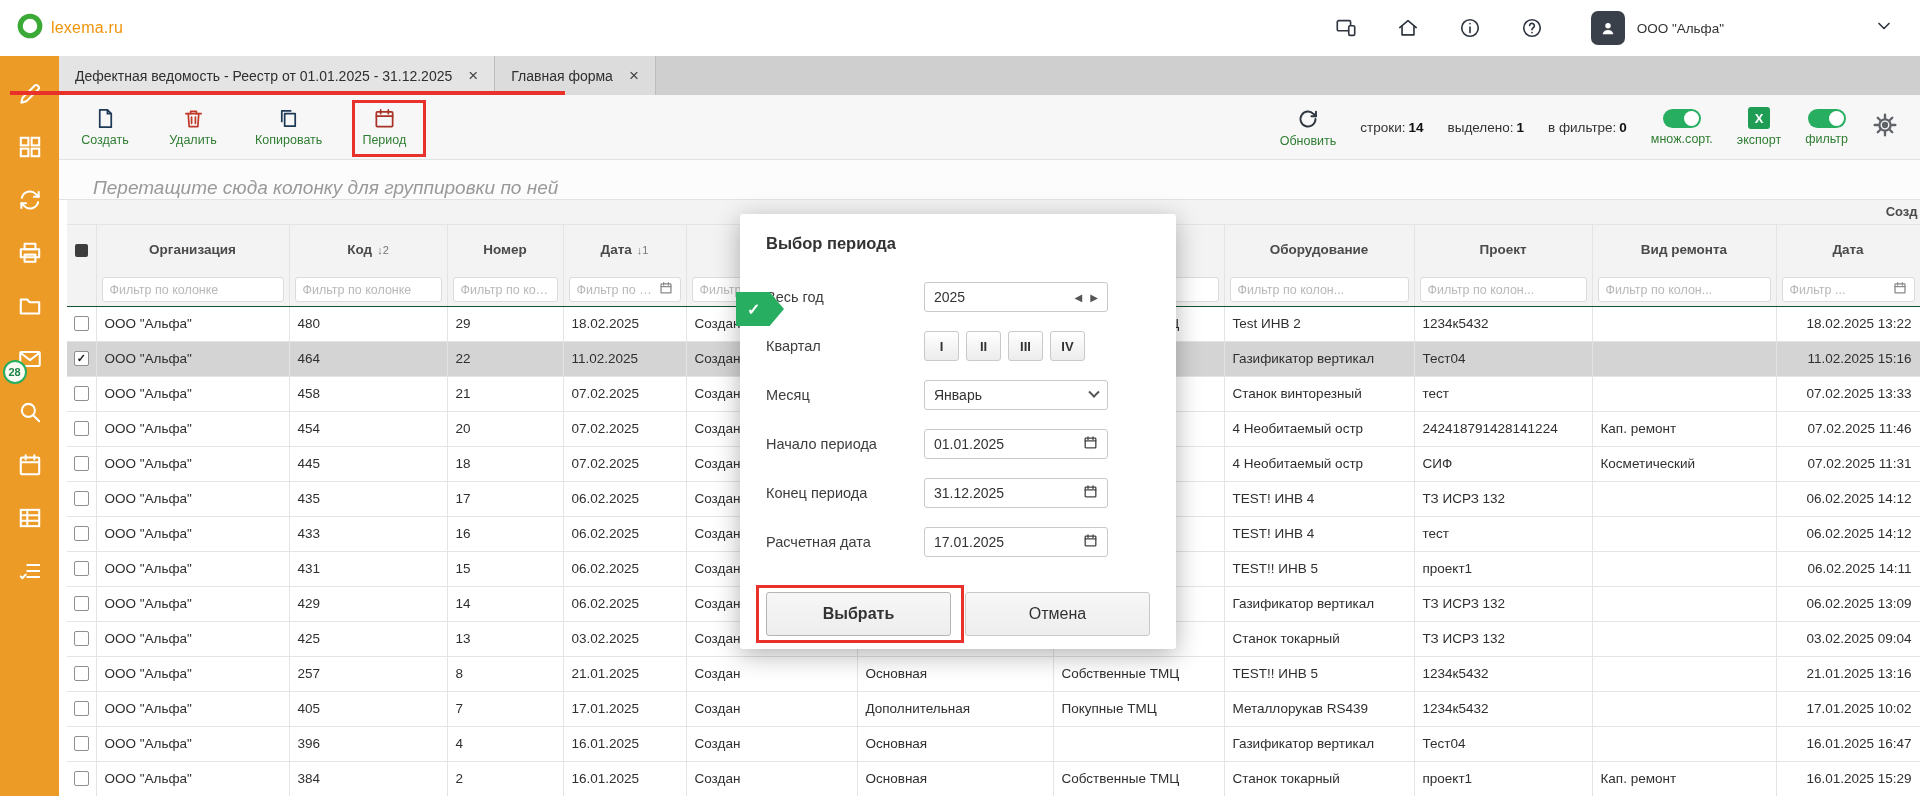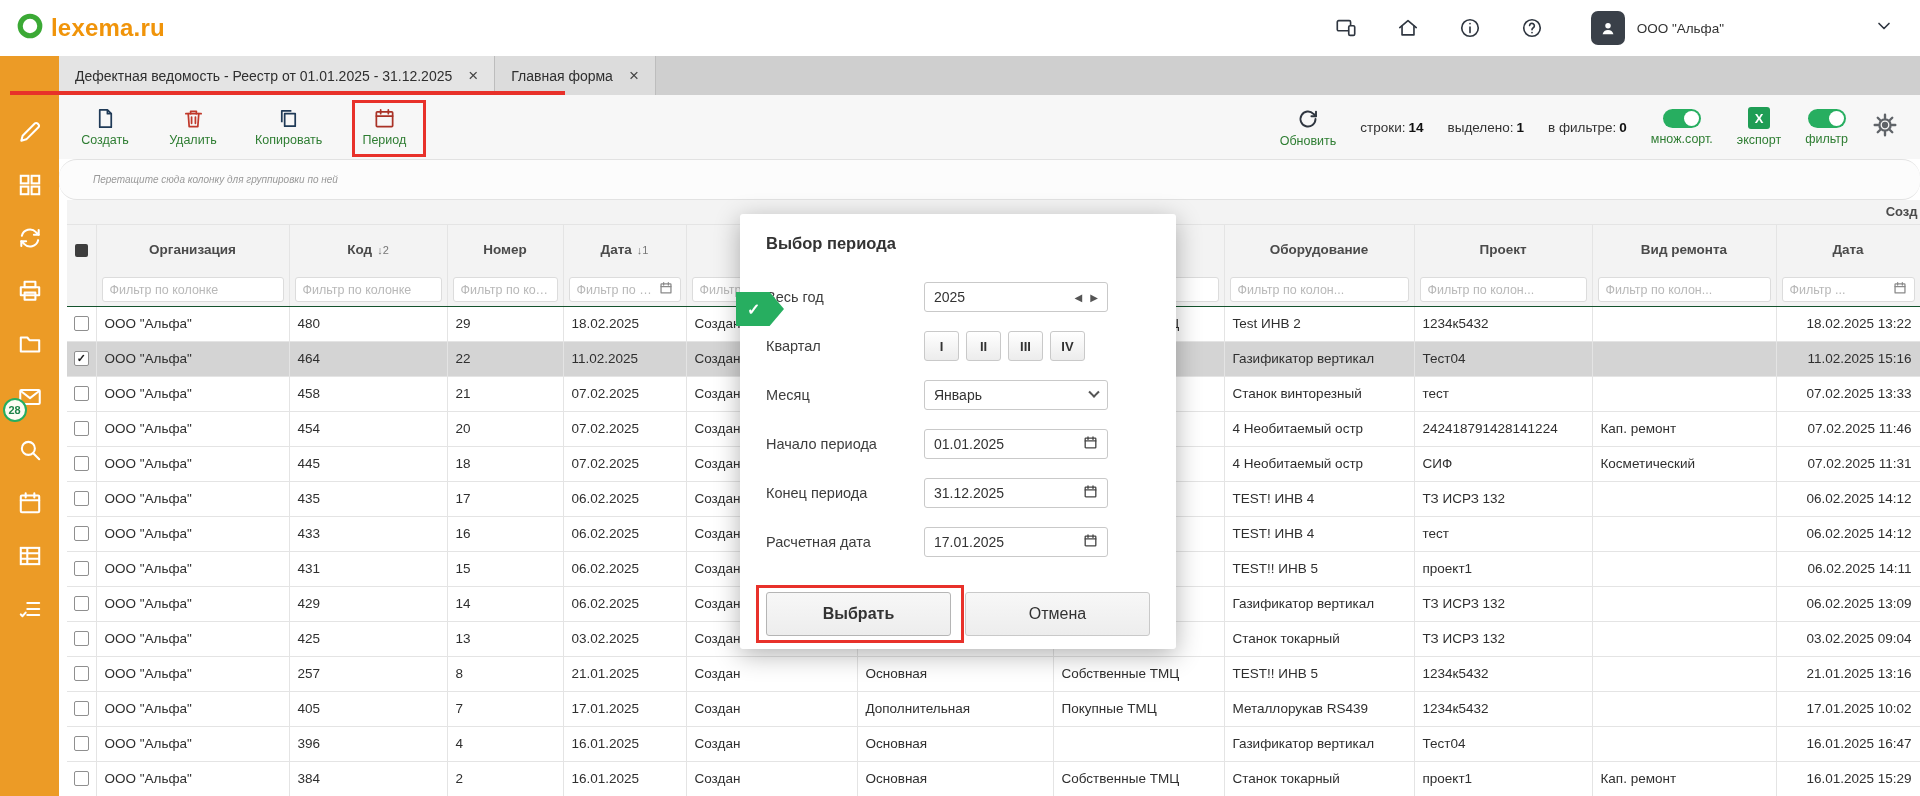--- a/index.html
+++ b/index.html
@@ -2,29 +2,29 @@
 <html style="--sidebar-orange: #EC9B26; --brand-orange: #F0940A; --accent-green: #27AE60; --label-green: #2E7D32; --excel-green: #1F9D55; --annotation-red: #E8312A;"><head>
 <meta charset="utf-8">
 <style>
   * { margin:0; padding:0; box-sizing:border-box; }
   html,body { width:1920px; height:796px; overflow:hidden; }
   body { font-family:"Liberation Sans", sans-serif; background:#fff; position:relative; color:#333; }
 
   
   .hdr { position:absolute; left:0; top:0; width:1920px; height:56px; background:#fff; display:flex; align-items:center; padding:0 26px 0 16px; z-index:10; }
   .logo { display:flex; align-items:center; gap:7px; }
-  .logo-text { color:var(--brand-orange,#F0940A); font-size:24px; font-weight:700; letter-spacing:.2px; }
+  .logo-text { color:var(--brand-orange,#F0940A); font-size:16px; font-weight:400; letter-spacing:.2px; }
   .hdr-right { margin-left:auto; display:flex; align-items:center; }
   .hicon { margin-left:40px; color:#2f3640; display:flex; align-items:center; cursor:pointer; }
   .avatar { width:34px; height:34px; background:#3a4049; border-radius:7px; display:flex; align-items:center; justify-content:center; margin-left:48px; }
   .company { font-size:13.5px; color:#333; margin-left:12px; white-space:nowrap; }
   .chev { margin-left:150px; color:#2f3640; }
 
   
-  .sidebar { position:absolute; left:0; top:56px; width:59px; height:740px; background:var(--sidebar-orange,#EC9B26); display:flex; flex-direction:column; align-items:center; padding-top:62px; gap:25px; z-index:6;text-align:right; }
+  .sidebar { position:absolute; left:0; top:56px; width:59px; height:740px; background:var(--sidebar-orange,#EC9B26); display:flex; flex-direction:column; align-items:center; padding-top:24px; gap:25px; z-index:6;text-align:right; }
   .snav { width:28px; height:28px; position:relative; color:#fff; display:flex; align-items:center; justify-content:center; cursor:pointer; }
   .badge { position:absolute; left:-13px; bottom:-11px; width:24px; height:24px; border-radius:50%; background:#fdfdf4; border:2px solid var(--accent-green,#27AE60); color:#1d8348; font-size:11px; font-weight:700; display:flex; align-items:center; justify-content:center; }
 
   
   .main { position:absolute; left:59px; top:56px; width:1861px; height:656px; }
 
   .tabbar { height:39px; background:#cfcfcf; display:flex; }
   .tab { display:flex; align-items:center; padding:0 16px; background:#dcdcdc; border-right:1px solid #bdbdbd; font-size:14px; color:#2f2f2f; white-space:nowrap; cursor:pointer; }
   .tab.active { background:#e4e4e4; }
   .tab .x { margin-left:16px; color:#444; font-size:17px; line-height:1; }
@@ -33,21 +33,21 @@
   .tbtn { display:flex; flex-direction:column; align-items:center; gap:3px; margin-right:36px; min-width:52px; cursor:pointer; }
   .lblg { font-size:12.5px; color:var(--label-green,#2E7D32); white-space:nowrap; }
   .tb-right { margin-left:auto; display:flex; align-items:center; gap:24px; }
   .stat { font-size:13.5px; color:#333; white-space:nowrap; }
   .stat b { color:#111; margin-left:3px; }
   .tstack { display:flex; flex-direction:column; align-items:center; gap:4px; cursor:pointer; }
   .toggle { width:38px; height:19px; border-radius:10px; background:var(--accent-green,#27AE60); position:relative; }
   .toggle::after { content:""; position:absolute; right:2px; top:2px; width:15px; height:15px; border-radius:50%; background:#fff; }
   .excel { width:22px; height:22px; background:var(--excel-green,#1F9D55); color:#fff; border-radius:3px; font-weight:700; font-size:13px; display:flex; align-items:center; justify-content:center; }
 
-  .groupbar { height:41px; background:#fcfcfc; border-top:1px solid #e2e2e2; border-bottom:1px solid #e2e2e2; display:flex; align-items:center; padding-left:34px; font-style:italic; color:#999; font-size:10px;border-radius:18px; }
+  .groupbar { height:41px; background:#fcfcfc; border-top:1px solid #e2e2e2; border-bottom:1px solid #e2e2e2; display:flex; align-items:flex-end; padding-left:34px; font-style:italic; color:#999; font-size:19px; }
 
   
   .grid { margin-left:8px; width:1853px; }
   table { border-collapse:collapse; table-layout:fixed; width:1853px; }
   th,td { border-right:1px solid #e4e4e4; overflow:hidden; white-space:nowrap; }
   .group-row th { height:24px; background:#f3f3f3; border-bottom:1px solid #e4e4e4; font-size:13px; font-weight:700; color:#4a4a4a; }
   .group-row .gh-empty { border-right:none; }
   .group-row .gh { text-align:right; padding-right:2px;margin-top:25px; }
   .header-row th { height:50px; background:#f3f3f3; font-size:13.5px; font-weight:700; color:#4a4a4a; text-align:center; cursor:pointer; }
   .sort { font-weight:400; font-size:11px; color:#777; margin-left:5px; }

